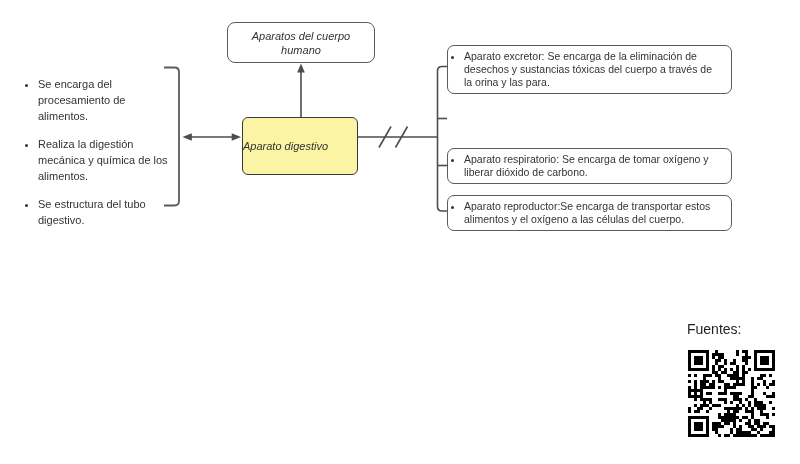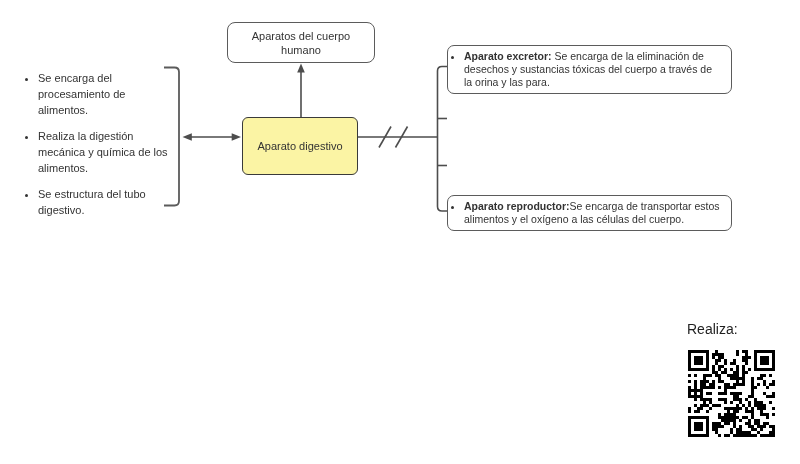--- a/index.html
+++ b/index.html
@@ -7,44 +7,44 @@
     width:800px;height:464px;background:#ffffff;
     font-family:"Liberation Sans", sans-serif;color:#333333;
     position:relative;overflow:hidden;
   }
   .canvas{position:absolute;inset:0;}
   svg.connectors{position:absolute;left:0;top:0;pointer-events:none;}
 
   .node{
     position:absolute;box-sizing:border-box;
     background:#ffffff;border:1.5px solid #5b5b5b;border-radius:8px;
-    display:flex;align-items:center;justify-content:center;text-align:center;
-    font-size:11px;line-height:14px;color:#333;
+    display:flex;align-items:center;text-align:center;
+    font-size:11px;line-height:14px;color:#333;font-style:italic;
   }
   .node-top{left:227px;top:22px;width:148px;height:41px;padding:0 10px;}
   .node-center{
     left:242px;top:117px;width:116px;height:58px;
     background:#fbf4a4;border:1.6px solid #3a3a3a;border-radius:6px;
   }
 
   .func-list{
     position:absolute;left:24px;top:64px;width:154px;
     margin:0;padding:0 0 0 14px;list-style:disc outside;
     font-size:11px;line-height:16px;color:#333;
   }
-  .func-list li{margin:6px 0 10px 0;white-space:pre-line;}
+  .func-list li{margin:12px 0 10px 0;white-space:pre-line;}
 
   .rbox{
     position:absolute;left:447px;width:285px;box-sizing:border-box;
     background:#ffffff;border:1.5px solid #5b5b5b;border-radius:7px;
     padding:4px 8px 4px 4px;
     font-size:10.5px;line-height:13px;color:#333;
   }
   .rbox ul{margin:0;padding:0 0 0 12px;list-style:disc outside;}
-  .rbox b{font-weight:bold;}
+  .rbox b{font-weight:normal;}
   .rbox-1{top:45px;min-height:43px;}
   .rbox-2{top:100px;min-height:37px;}
   .rbox-3{top:148px;min-height:35px;}
   .rbox-4{top:195px;min-height:35px;}
 
   .fuentes{
     position:absolute;left:687px;top:320px;
     font-size:14px;line-height:18px;color:#1f1f1f;
   }
   .qr{position:absolute;left:688px;top:350px;width:87px;height:87px;}
@@ -97,27 +97,32 @@
 alimentos.</li>
     <li>Se estructura del tubo
 digestivo.</li>
   </ul>
 
   <div class="rbox rbox-1">
     <ul>
         <li><b>Aparato excretor:</b><span> Se encarga de la eliminación de desechos y sustancias tóxicas del cuerpo a través de la orina y las para.</span></li>
       </ul>
   </div>
+  <div class="rbox rbox-3">
+    <ul>
+        <li><b>Aparato respiratorio:</b><span> Se encarga de tomar oxígeno y liberar dióxido de carbono.</span></li>
+      </ul>
+  </div>
   <div class="rbox rbox-4">
     <ul>
         <li><b>Aparato reproductor:</b><span>Se encarga de transportar estos alimentos y el oxígeno a las células del cuerpo.</span></li>
       </ul>
   </div>
 
-  <div class="fuentes">Realiza:</div>
+  <div class="fuentes">Fuentes:</div>
   <div class="qr">
     <svg width="87" height="87" viewBox="0 0 87 87">
         <g fill="#000">
           <rect x="27" y="0" width="3" height="3"></rect>
           <rect x="48" y="0" width="3" height="3"></rect>
           <rect x="54" y="0" width="3" height="3"></rect>
           <rect x="57" y="0" width="3" height="3"></rect>
           <rect x="24" y="3" width="3" height="3"></rect>
           <rect x="27" y="3" width="3" height="3"></rect>
           <rect x="30" y="3" width="3" height="3"></rect>

